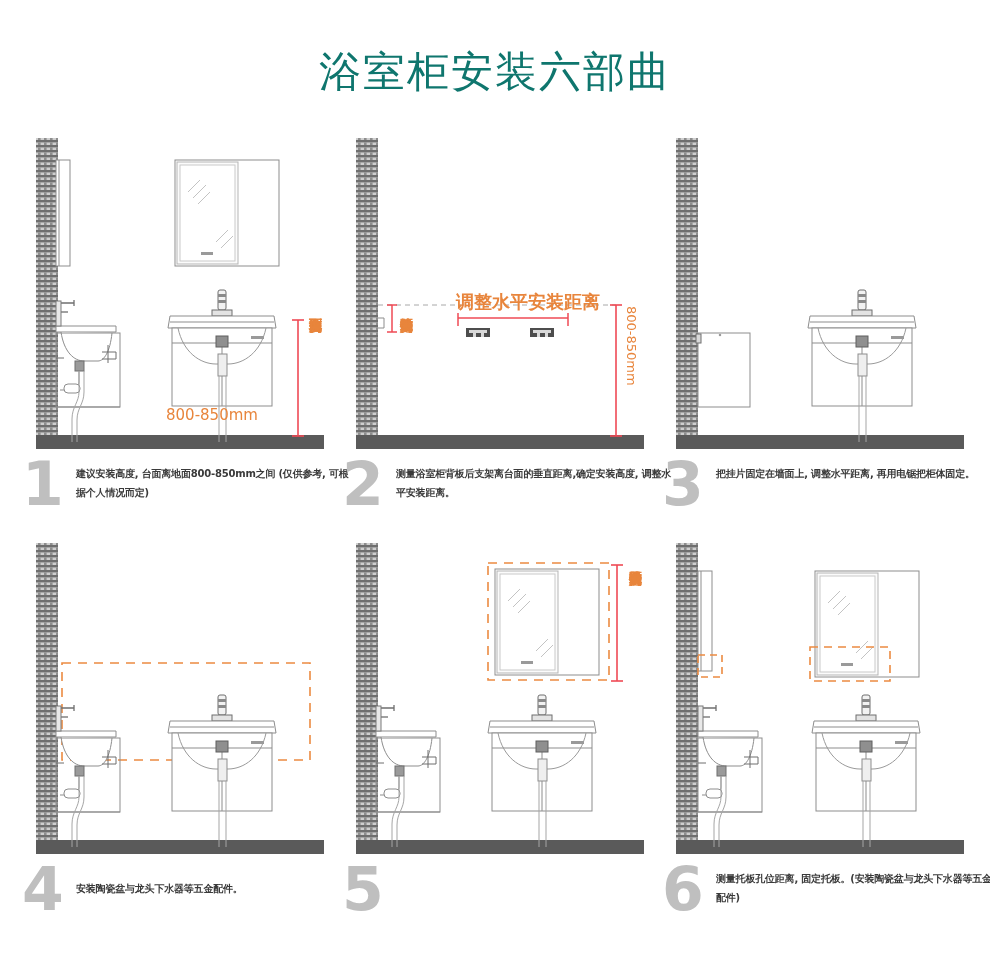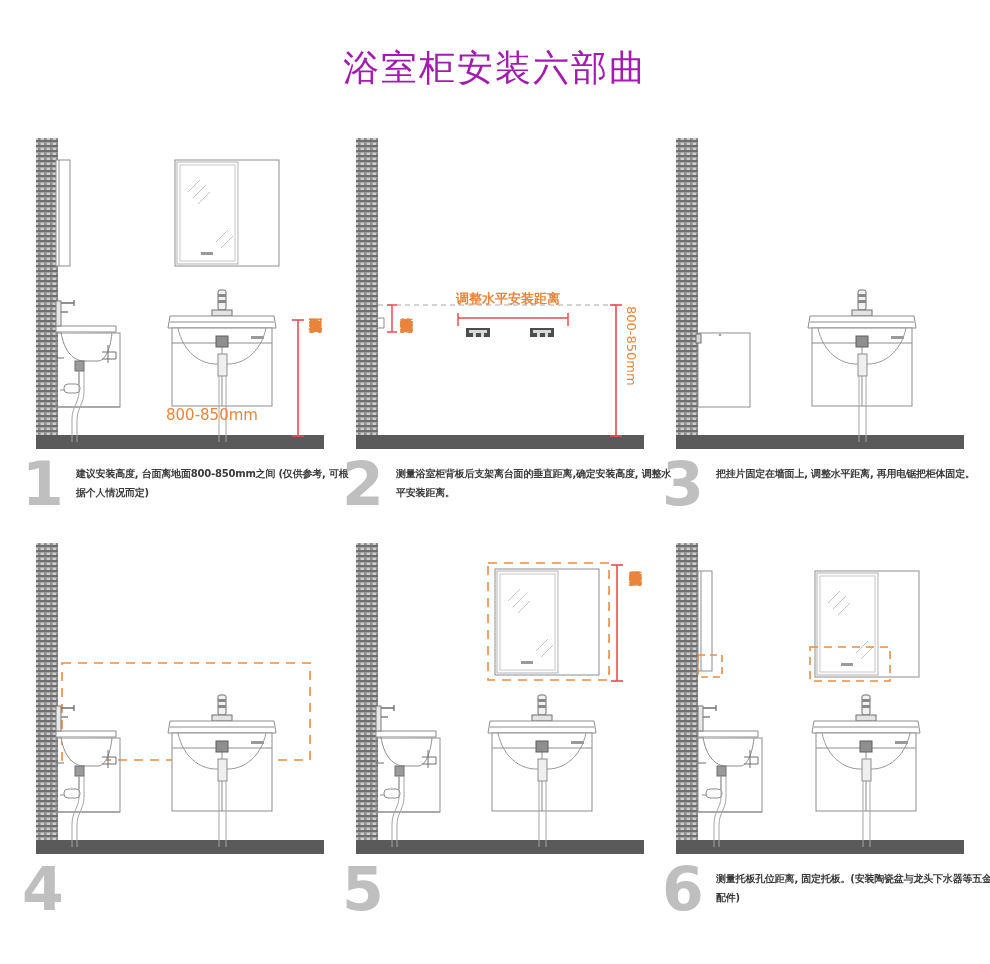--- a/index.html
+++ b/index.html
@@ -7,23 +7,23 @@
     width:990px;height:964px;
     background:#ffffff;
     font-family:"DejaVu Sans","Liberation Sans",sans-serif;
     color:#3c3c3c;
     position:relative;
     overflow:hidden;
   }
   .page-title{
     position:absolute;left:0;top:44px;width:990px;
     text-align:center;
-    font-size:36px;
+    font-size:42px;
     letter-spacing:2px;
-    color:#a21caf;
+    color:#0f766e;
     font-weight:400;
   }
   .grid{
     position:absolute;left:0;top:130px;width:990px;height:820px;
   }
   .panel{position:absolute;width:320px;height:400px;}
   .p1{left:20px;top:0px;}
   .p2{left:340px;top:0px;}
   .p3{left:660px;top:0px;}
   .p4{left:20px;top:405px;}
@@ -198,21 +198,21 @@
           <rect x="197" y="203" width="3" height="4" fill="#d9d9d9"></rect>
           <rect x="205" y="203" width="3" height="4" fill="#d9d9d9"></rect>
         </g>
 
         <g stroke="#ef4a55" stroke-width="1.6">
           <line x1="276" y1="175" x2="276" y2="306"></line>
           <line x1="270" y1="175" x2="282" y2="175"></line>
           <line x1="270" y1="306" x2="282" y2="306"></line>
         </g>
       </svg>
-      <div class="hl orange" style="left:116px;top:160px;font-size:13px;font-weight:700;">调整水平安装距离</div>
+      <div class="hl orange" style="left:116px;top:160px;font-size:18px;font-weight:700;">调整水平安装距离</div>
       <div class="hl vlabel orange" style="left:57px;top:178px;font-size:13px;">确定挂钩安装距离</div>
       <div class="hl orange" style="left:284px;top:176px;font-size:13px;font-weight:400;writing-mode:vertical-rl;">800-850mm</div>
     </div>
     <div class="caption">
       <div class="step-num">2</div>
       <div class="cap-text">测量浴室柜背板后支架离台面的垂直距离,确定安装高度, 调整水平安装距离。</div>
     </div>
   </div>
 
   <div class="panel p3">
@@ -295,20 +295,21 @@
           <rect x="231" y="206" width="13" height="3" fill="#9a9a9a" stroke="none"></rect>
           <rect x="196" y="206" width="12" height="11" fill="#8f8f8f" stroke="#5f5f5f"></rect>
           <rect x="198" y="224" width="9" height="22" fill="#efefef" stroke="#8d8d8d"></rect>
           <line x1="199" y1="246" x2="199" y2="312" stroke="#a5a5a5"></line>
           <line x1="206" y1="246" x2="206" y2="312" stroke="#a5a5a5"></line>
         </g>
       </svg>
     </div>
     <div class="caption">
       <div class="step-num">4</div>
+      <div class="cap-text" style="top:14px;">安装陶瓷盆与龙头下水器等五金配件。</div>
     </div>
   </div>
 
   <div class="panel p5">
     <div class="fig">
       <svg width="320" height="325" viewBox="0 0 320 325">
         <rect x="16" y="8" width="22" height="300" fill="url(#wallhatch)"></rect>
         <rect x="16" y="305" width="288" height="14" fill="#5a5a5a"></rect>
 
         <rect x="148" y="28" width="121" height="117" fill="none" stroke="#ec8b41" stroke-width="1.6" stroke-dasharray="9,7"></rect>

